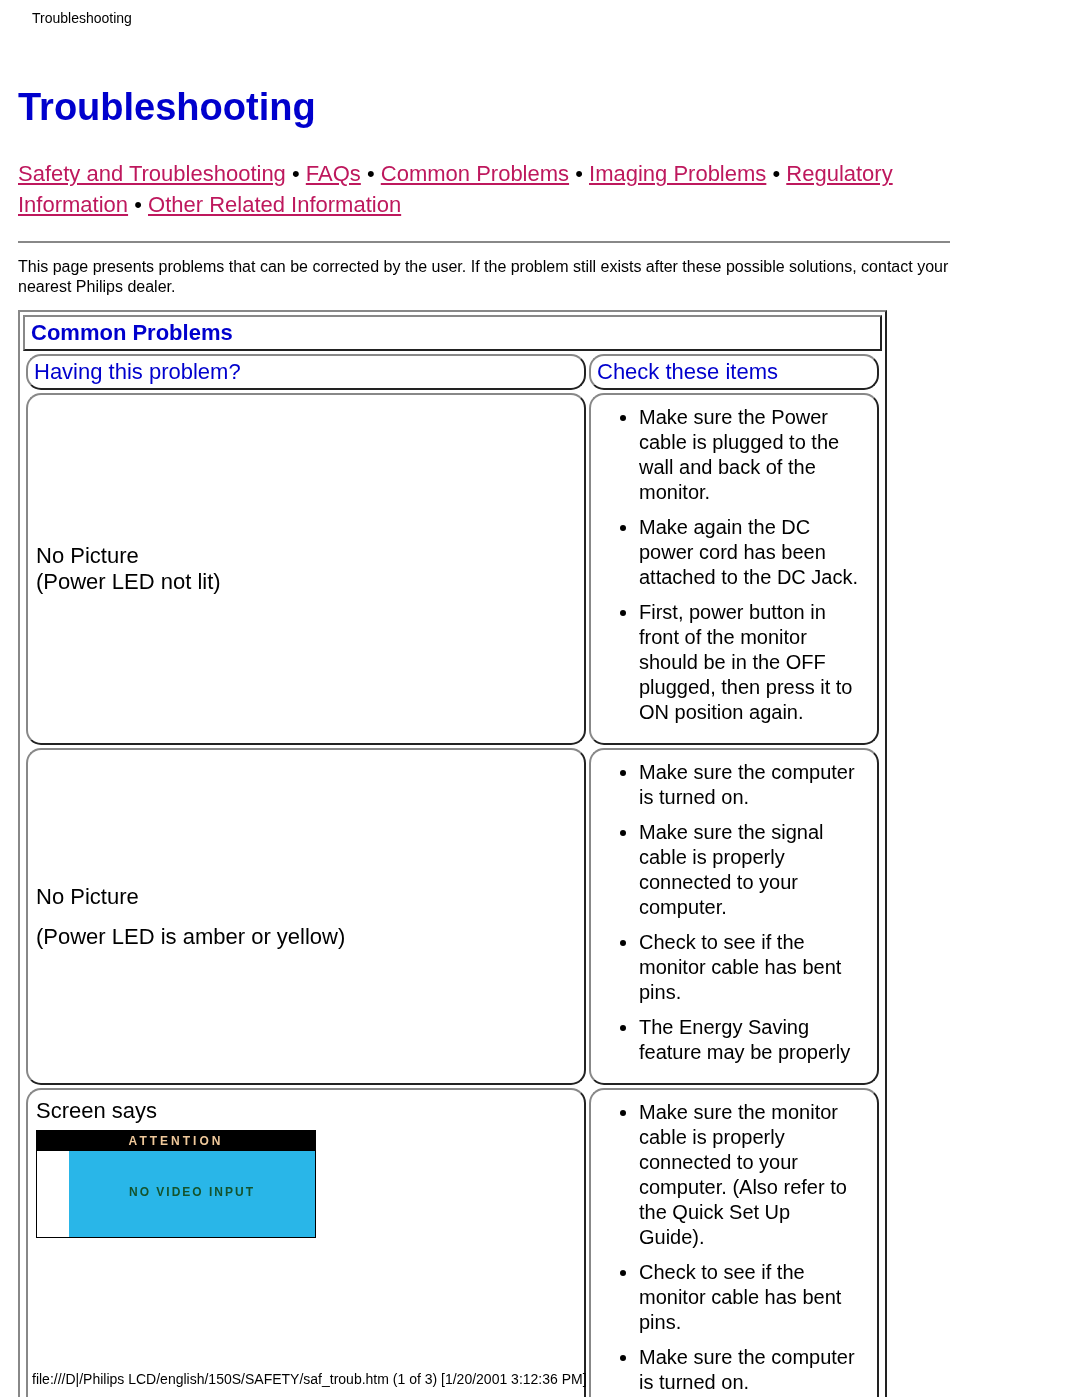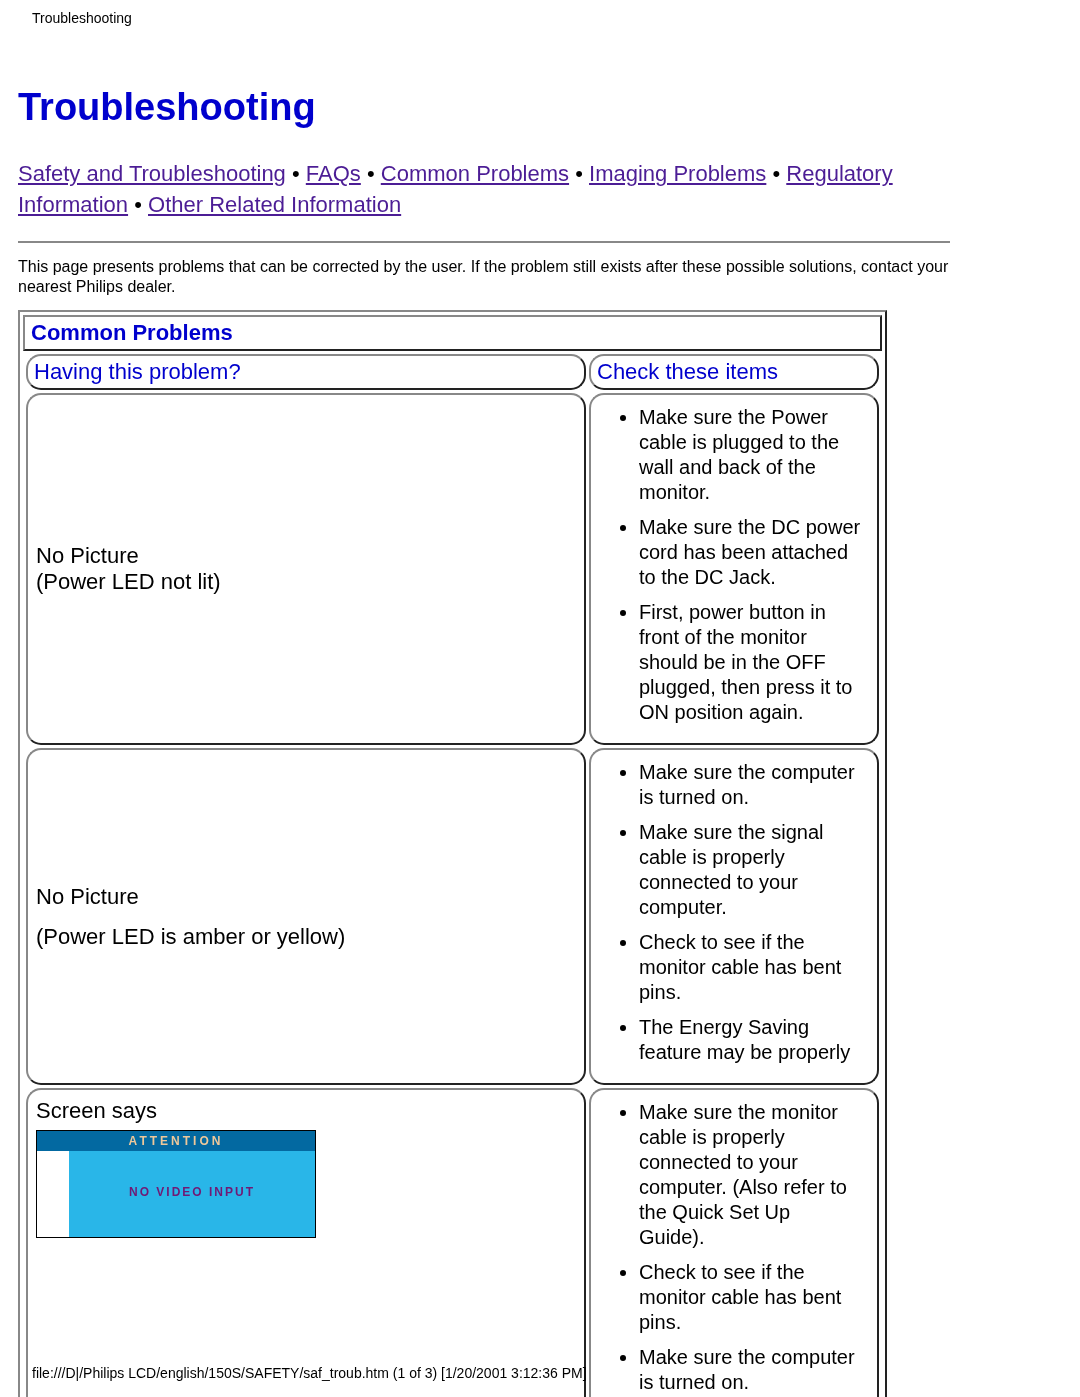--- a/index.html
+++ b/index.html
@@ -23,21 +23,21 @@
     font-size: 38px;
     font-weight: bold;
     margin: 30px 0 30px 0;
   }
   .nav-links {
     font-size: 22px;
     margin-bottom: 20px;
     line-height: 1.4;
   }
   .nav-links a {
-    color: #4c1d95;
+    color: #be185d;
   }
   .nav-links .sep {
     color: #000;
   }
   hr {
     border: none;
     border-top: 2px solid #888;
     margin: 18px 0 14px 0;
   }
   .intro {
@@ -104,41 +104,41 @@
     font-size: 20px;
     line-height: 1.25;
   }
   .screen-box {
     margin-top: 6px;
     width: 278px;
     border: 1px solid #000;
     font-family: Arial, sans-serif;
   }
   .screen-box .attn {
-    background: #0369a1;
+    background: #000000;
     color: #efc89a;
     text-align: center;
     font-size: 12px;
     letter-spacing: 3px;
     padding: 3px 0;
     font-weight: bold;
   }
   .screen-box .body {
     background: #29b6e8;
-    color: #701a75;
+    color: #14532d;
     text-align: center;
     font-size: 12px;
     letter-spacing: 2px;
     padding: 34px 0 38px 0;
     font-weight: bold;
     margin-left: 32px;
   }
   .footer {
     position: absolute;
-    bottom: 16px;
+    bottom: 10px;
     left: 32px;
     font-size: 14px;
   }
   .page-wrap {
     position: relative;
     width: 968px;
     height: 1397px;
   }
 </style>
 </head>
@@ -181,21 +181,21 @@
         </tr>
 
         <tr>
           <td class="left-col">
             <div>No Picture</div>
             <div>(Power LED not lit)</div>
           </td>
           <td>
             <ul class="check">
               <li>Make sure the Power cable is plugged to the wall and back of the monitor.</li>
-              <li>Make sure the DC power cord has been attached to the DC Jack.</li>
+              <li>Make again the DC power cord has been attached to the DC Jack.</li>
               <li>First, power button in front of the monitor should be in the OFF plugged, then press it to ON position again.</li>
             </ul>
           </td>
         </tr>
 
         <tr>
           <td class="left-col">
             <div>No Picture</div>
             <div style="height:14px"></div>
             <div>(Power LED is amber or yellow)</div>

